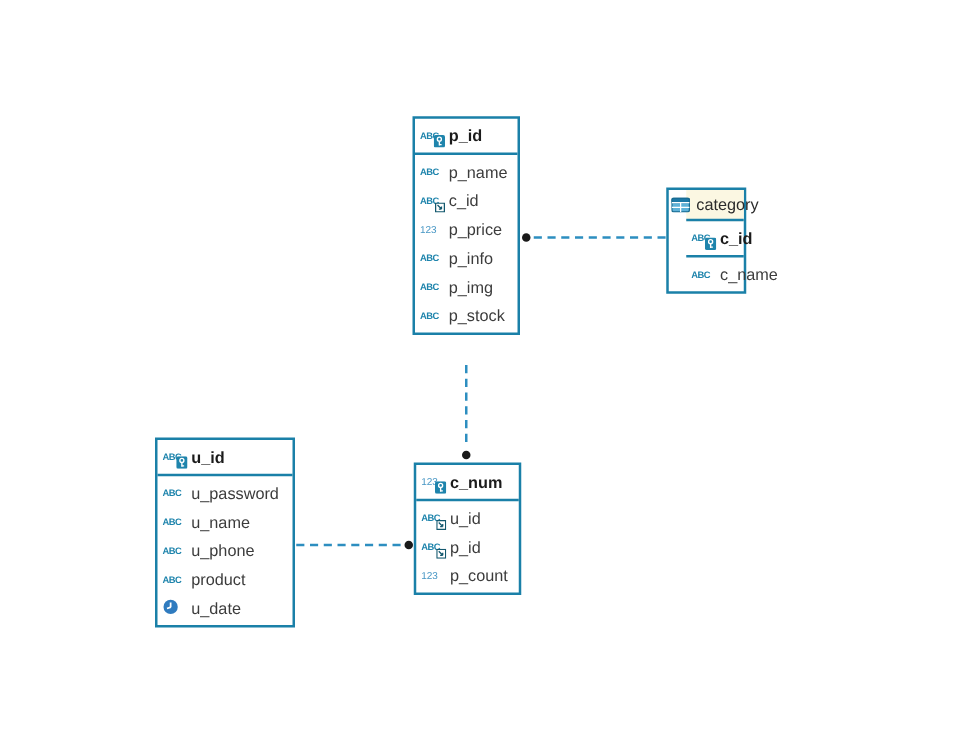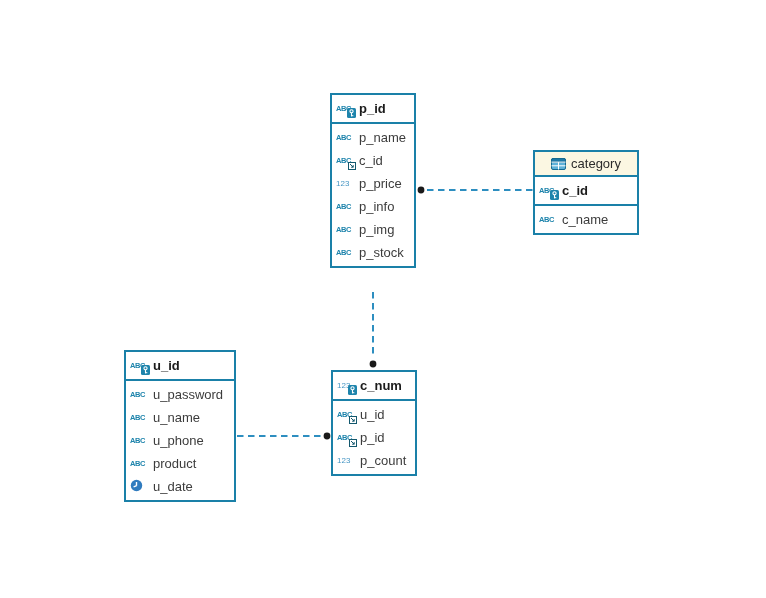--- a/index.html
+++ b/index.html
@@ -109,21 +109,21 @@
         <span class="ticon">
             <svg class="base" width="17" height="12">
               <text x="0" y="9" font-family="Liberation Sans, sans-serif" font-size="7.5" font-weight="bold" fill="#1E84AC" letter-spacing="-0.4">ABC</text>
             </svg>
           </span>
         <span class="col-name">p_stock</span>
       </div>
     </div>
   </div>
 
-  <div class="table-card" style="left:533px;top:150px;width:106px;">
+  <div class="table-card" style="left:533px;top:150px;width:64px;padding-left:14px;">
     <div class="card-header">
       <span class="tbl-icon">
         <svg width="15" height="12" viewBox="0 0 15 12">
             <rect x="0.5" y="0.5" width="14" height="11" rx="1.5" fill="#5FB2D8" stroke="#166A90"></rect>
             <rect x="0.5" y="0.5" width="14" height="3.6" rx="1.5" fill="#1C78A6" stroke="#166A90"></rect>
             <line x1="0.5" y1="4.1" x2="14.5" y2="4.1" stroke="#fff" stroke-width="1"></line>
             <line x1="7.5" y1="4.1" x2="7.5" y2="11.5" stroke="#fff" stroke-width="1"></line>
             <line x1="0.5" y1="7.8" x2="14.5" y2="7.8" stroke="#fff" stroke-width="1"></line>
           </svg>
       </span>

